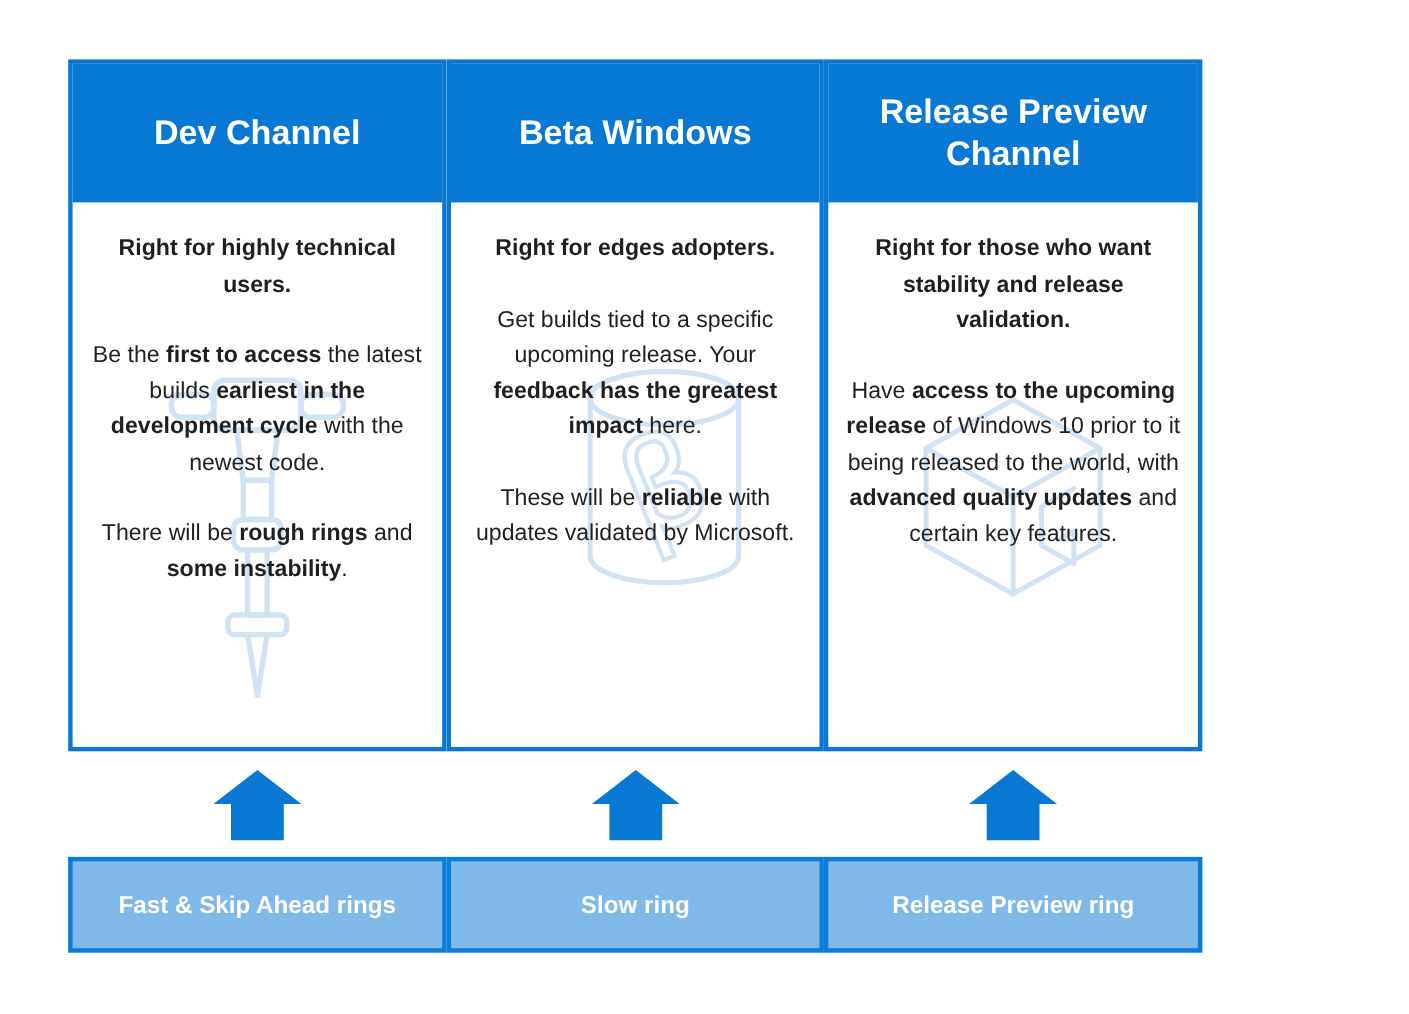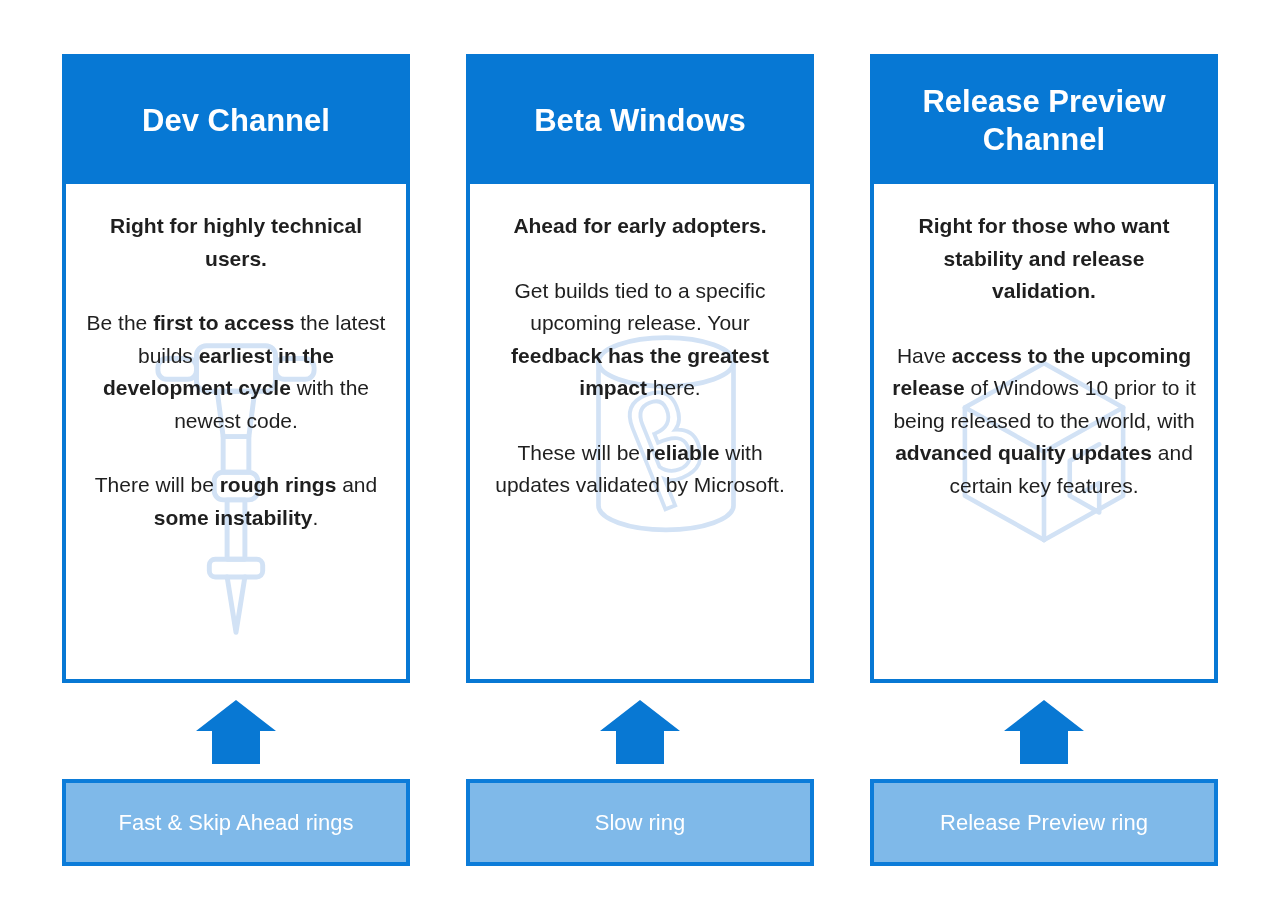--- a/index.html
+++ b/index.html
@@ -19,21 +19,21 @@
     height: 922px;
     background: #FFFFFF;
     font-family: "Liberation Sans", sans-serif;
     overflow: hidden;
     position: relative;
   }
   .columns {
     position: absolute;
     left: 62px;
     top: 54px;
-    width: 1156px;
+    width: 1031px;
     display: flex;
     justify-content: space-between;
   }
   .column {
     width: 348px;
     display: flex;
     flex-direction: column;
     align-items: center;
   }
   .card {
@@ -110,21 +110,21 @@
     height: 87px;
     background: var(--ring-fill);
     border: 4px solid var(--ring-border);
     display: flex;
     align-items: center;
     justify-content: center;
   }
   .ring-label {
     color: #FFFFFF;
     font-size: 22px;
-    font-weight: 400;
+    font-weight: 700;
     text-align: center;
   }
 </style>
 </head>
 <body>
 
 <div class="columns" id="columns">
   <div class="column">
     <div class="card">
       <div class="card-header">
@@ -168,21 +168,21 @@
       </div>
       <div class="card-body">
         <div class="watermark-slot">
   <svg class="wm wm-beta-cylinder" viewBox="0 0 160 240" aria-hidden="true">
     <ellipse cx="80" cy="32" rx="72" ry="26"></ellipse>
     <path d="M8 32 L8 185 A72 26 0 0 0 152 185 L152 32"></path>
     <text x="42" y="158" transform="rotate(-22 80 120)">β</text>
   </svg>
 </div>
         <div class="paragraphs">
-            <p><b>Ahead for early adopters.</b></p>
+            <p><b>Right for edges adopters.</b></p>
             <p><span>Get builds tied to a specific upcoming release. Your </span><b>feedback has the greatest impact</b><span> here.</span></p>
             <p><span>These will be </span><b>reliable</b><span> with updates validated by Microsoft.</span></p>
           </div>
       </div>
     </div>
     <div class="arrow">
       <svg width="80" height="64" viewBox="0 0 80 64" aria-hidden="true">
         <polygon points="40,0 80,31 64,31 64,64 16,64 16,31 0,31"></polygon>
       </svg>
     </div>

